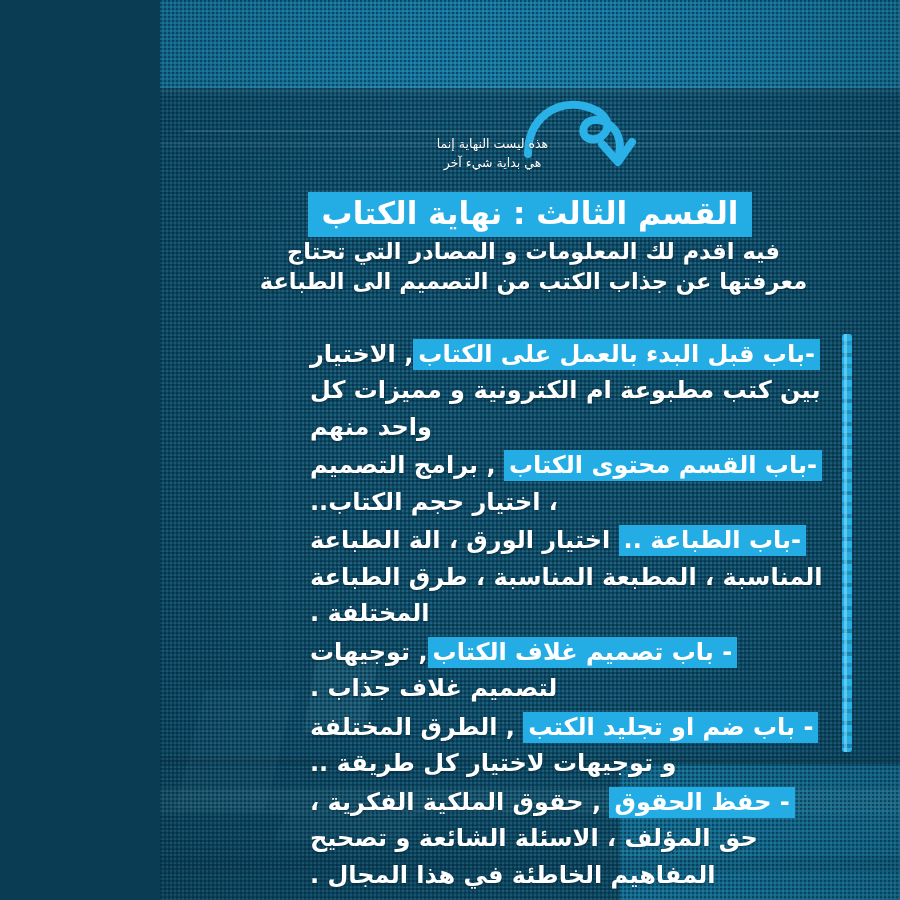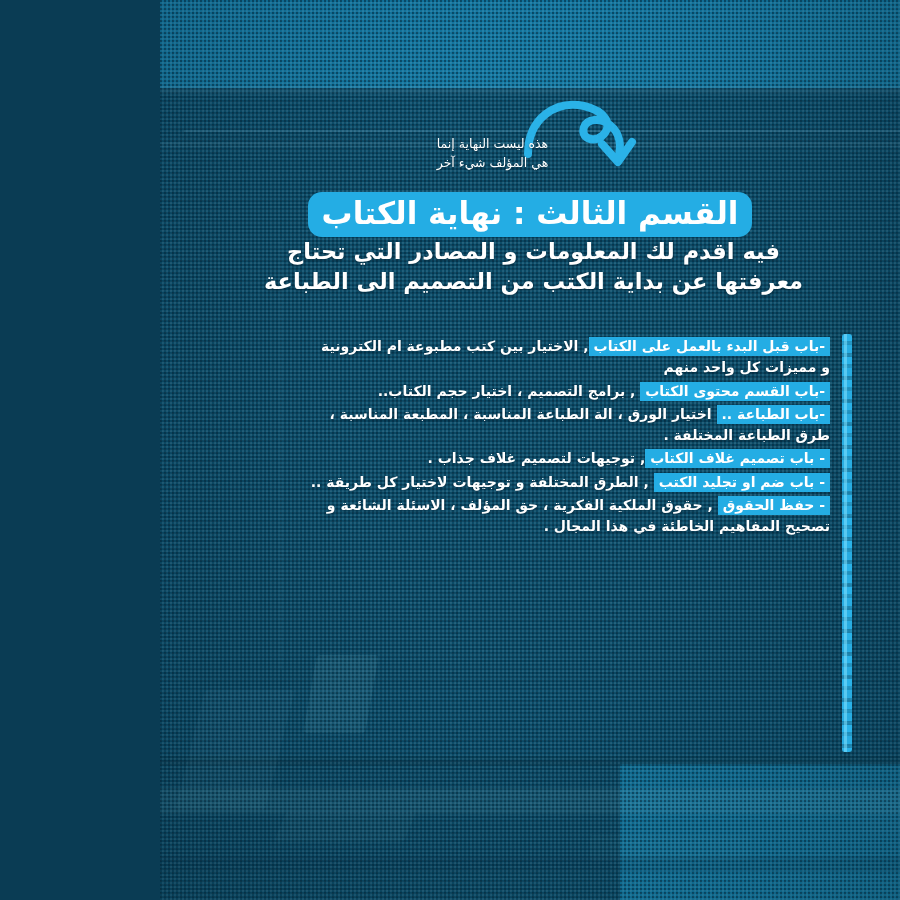--- a/index.html
+++ b/index.html
@@ -139,43 +139,42 @@
   .title-hl{
     display:inline-block;
     background:#24ade4;
     color:#ffffff;
     font-size:31px;
     font-weight:bold;
     line-height:1.12;
     padding:4px 14px 6px 14px;
     letter-spacing:0;
     box-decoration-break:clone;
-    border-radius:14px;
     -webkit-box-decoration-break:clone;
   }
 
   .subtitle{
     position:absolute; left:0; right:0; top:236px;
     text-align:center;
     color:#ffffff;
     font-size:22.5px;
     font-weight:bold;
     line-height:1.34;
     text-shadow:0 1px 3px rgba(2,32,48,.75);
     margin-left:7px;
   }
   .subtitle span{display:block;}
 
   
   .body-list{
     position:absolute;
     left:150px; top:336px; width:520px;
-    text-align:right;
-    color:#ffffff;
-    font-size:14px;
+    text-align:left;
+    color:#ffffff;
+    font-size:24px;
     font-weight:bold;
     line-height:1.52;
     text-shadow:0 1px 3px rgba(2,32,48,.7);
   }
   .body-list p{margin:0 0 2px 0;}
   .body-list .hl{
     background:#24ade4;
     color:#ffffff;
     padding:1px 5px 2px 5px;
     box-decoration-break:clone;
@@ -238,30 +237,30 @@
 
     <div class="arrow-wrap">
       <svg viewBox="0 0 120 80" xmlns="http://www.w3.org/2000/svg" aria-hidden="true">
         <path d="M6 62 C6 26, 34 8, 62 14 C84 19, 92 34, 80 44 C71 51, 58 46, 62 35 C65 27, 78 25, 88 33 C98 41, 100 54, 96 66" fill="none" stroke="#2ab2e8" stroke-width="8" stroke-linecap="round" stroke-linejoin="round"></path>
         <path d="M80 52 L96 70 L110 50" fill="none" stroke="#2ab2e8" stroke-width="8" stroke-linecap="round" stroke-linejoin="round"></path>
       </svg>
     </div>
 
     <div class="note">
       <span>هذه ليست النهاية إنما</span>
-      <span>هي المؤلف شيء آخر</span>
+      <span>هي بداية شيء آخر</span>
     </div>
 
     <div class="title-row">
       <span class="title-hl">القسم الثالث :  نهاية الكتاب</span>
     </div>
 
     <div class="subtitle">
       <span>فيه اقدم لك المعلومات و المصادر التي تحتاج</span>
-      <span>معرفتها عن بداية الكتب من التصميم الى الطباعة</span>
+      <span>معرفتها عن جذاب الكتب من التصميم الى الطباعة</span>
     </div>
 
     <div class="brush"></div>
 
     <div class="body-list" id="chapter-list">
         <p><span class="hl">-باب قبل البدء بالعمل على الكتاب</span><span>, الاختيار بين كتب مطبوعة ام الكترونية و مميزات كل واحد منهم</span></p>
         <p><span class="hl">-باب القسم محتوى الكتاب</span><span> , برامج التصميم ، اختيار حجم الكتاب..</span></p>
         <p><span class="hl">-باب الطباعة ..</span><span> اختيار الورق ، الة الطباعة المناسبة ، المطبعة المناسبة ، طرق الطباعة المختلفة .</span></p>
         <p><span class="hl">- باب تصميم غلاف الكتاب</span><span>, توجيهات لتصميم غلاف جذاب .</span></p>
         <p><span class="hl">- باب ضم او تجليد الكتب</span><span> , الطرق المختلفة و توجيهات لاختيار كل طريقة ..</span></p>

